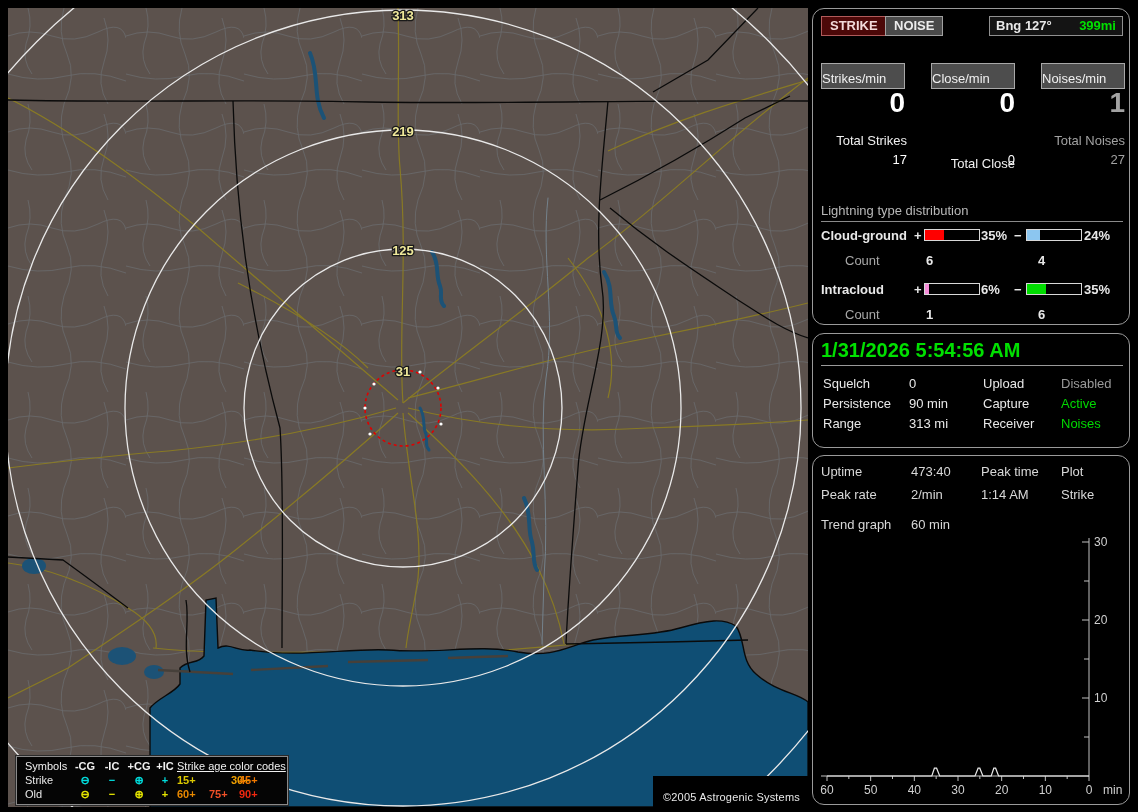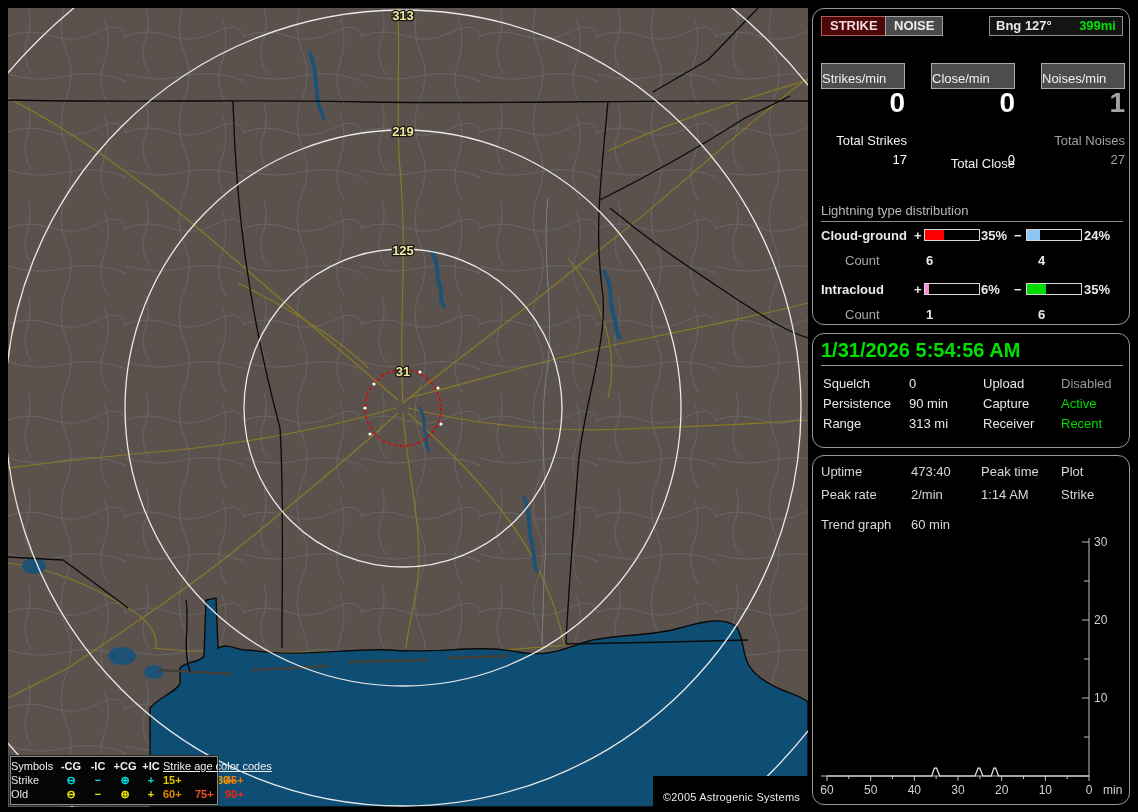--- a/index.html
+++ b/index.html
@@ -5,23 +5,23 @@
   * { margin:0; padding:0; box-sizing:border-box; }
   html,body { width:1138px; height:812px; background:#000; overflow:hidden;
               font-family:"Liberation Sans", sans-serif; }
   
   #map { position:absolute; left:8px; top:8px; width:800px; height:799px;
          background:#1d4ed8; overflow:hidden; }
   #map svg { position:absolute; left:0; top:0; }
   #attribution { position:absolute; right:0; bottom:0; background:#000;
     color:#e8e8e8; font-size:11px; padding:15px 8px 4px 10px; letter-spacing:.2px; }
   
-  #legend { position:absolute; left:2px; bottom:2px; width:208px; background:#050505;
+  #legend { position:absolute; left:8px; bottom:2px; width:272px; background:#050505;
     border:1px solid #8a8a8a; outline:1px solid #2a2a2a; font-size:11px; color:#e8e8e8;
-    padding:2px 4px 3px 0; }
+    padding:2px 4px 3px 8px; }
   .lg-row { display:grid; grid-template-columns:46px 28px 26px 28px 24px 32px 30px 32px;
     align-items:center; height:14px; }
   .lg-head span { color:#f0f0f0; }
   .lg-age-title { grid-column:6 / span 3; text-align:right; white-space:nowrap;text-decoration:underline; }
   .lg-sym { text-align:center; font-weight:bold; }
   .lg-age { font-weight:bold; }
   
   .panel-box { position:absolute; left:812px; width:318px; background:#000;
     border:1px solid #9a9a9a; border-radius:12px; color:#e8e8e8; font-size:13px; }
   #box-stats  { top:8px;  height:317px; }
@@ -281,21 +281,21 @@
   <div class="st-row" style="top:62px;">
     <span class="st-l1">Persistence</span>
     <span class="st-v1">90 min</span>
     <span class="st-l2">Capture</span>
     <span class="st-v2" style="color: rgb(0, 216, 0);">Active</span>
   </div>
   <div class="st-row" style="top:82px;">
     <span class="st-l1">Range</span>
     <span class="st-v1">313 mi</span>
     <span class="st-l2">Receiver</span>
-    <span class="st-v2" style="color: rgb(0, 216, 0);">Recent</span>
+    <span class="st-v2" style="color: rgb(0, 216, 0);">Noises</span>
   </div>
 </div>
 
 <div id="box-trend" class="panel-box">
   <div class="tr-row" style="top:8px;">
     <span class="tr-c1">Uptime</span>
     <span class="tr-c2">473:40</span>
     <span class="tr-c3">Peak time</span>
     <span class="tr-c4">Plot</span>
   </div>

